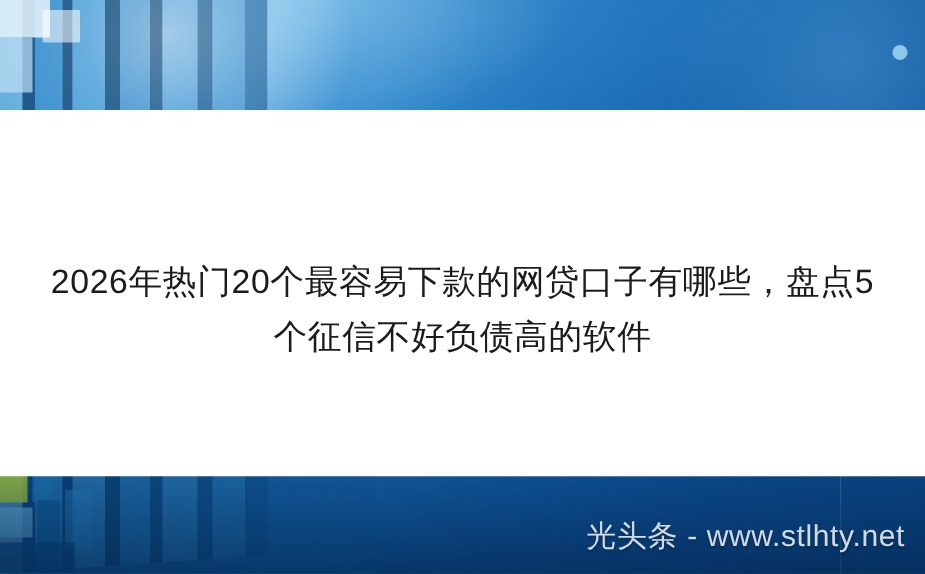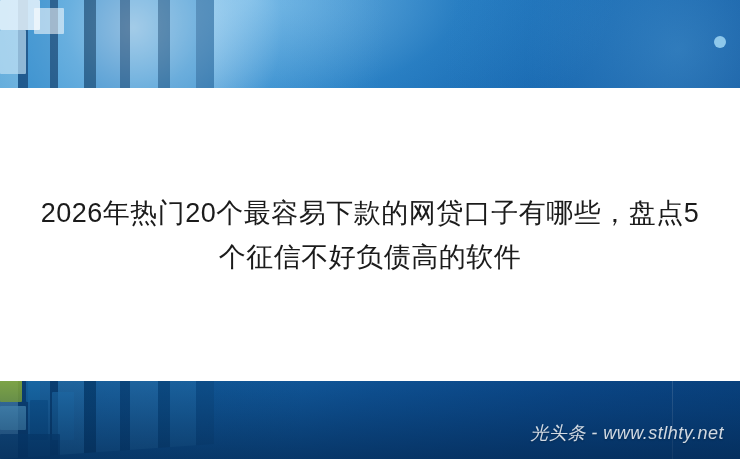--- a/index.html
+++ b/index.html
@@ -71,21 +71,21 @@
     position: absolute;
     left: 0;
     top: 88px;
     width: 740px;
     height: 293px;
     background: #ffffff;
   }
   .headline {
     position: absolute;
     left: 0;
-    top: 88px;
+    top: 100px;
     width: 740px;
     height: 293px;
     display: flex;
     align-items: center;
     justify-content: center;
     text-align: center;
     box-sizing: border-box;
     padding: 0 36px;
   }
   .headline-text {
@@ -96,24 +96,23 @@
     font-weight: 400;
     max-width: 660px;
   }
 
   
   .watermark {
     position: absolute;
     right: 16px;
     bottom: 14px;
     color: rgba(255,255,255,0.82);
-    font-size: 18px;
+    font-size: 24px;
     letter-spacing: 0.5px;
     text-shadow: 0 1px 2px rgba(0,0,0,0.25);
-    font-style: italic;
   }
 
   
   .accent-dot {
     position: absolute;
     right: 14px;
     top: 36px;
     width: 12px; height: 12px;
     border-radius: 50%;
     background: rgba(160,215,245,0.85);

